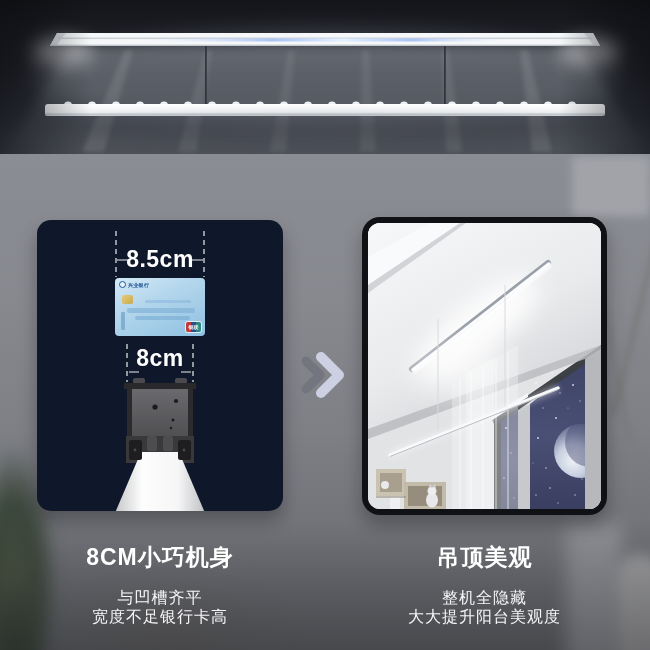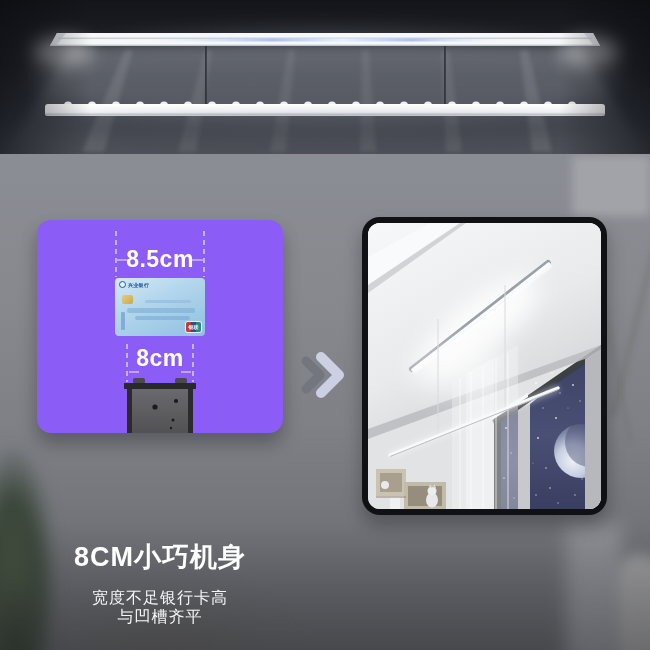--- a/index.html
+++ b/index.html
@@ -26,21 +26,21 @@
   .b-plant2{left:-14px;top:420px;width:60px;height:170px;border-radius:50%;
            background:radial-gradient(closest-side,#2c362b,rgba(44,54,43,0));filter:blur(6px);}
   .b-couch{left:40px;top:420px;width:260px;height:150px;border-radius:50%;
            background:radial-gradient(closest-side,#5c5a57,rgba(92,90,87,0));filter:blur(12px);opacity:.55;}
   .b-doorlight{right:28px;top:370px;width:56px;height:230px;background:#94969b;filter:blur(9px);opacity:.8;}
   .b-vase{right:-14px;top:400px;width:48px;height:250px;border-radius:24px;background:#a4a4a6;filter:blur(7px);opacity:.85;}
   .b-floor{position:absolute;left:0;bottom:0;width:100%;height:130px;
            background:linear-gradient(180deg,rgba(40,40,44,0),rgba(40,40,44,.40));}
 
   
-  .panel-left{position:absolute;left:37px;top:220px;width:246px;height:213px;background:#8b5cf6;
+  .panel-left{position:absolute;left:37px;top:220px;width:246px;height:291px;background:#0f172a;
               border-radius:14px;overflow:hidden;box-shadow:0 10px 18px rgba(10,10,12,.30);}
   .m-label{position:absolute;left:0;width:100%;text-align:center;color:#fff;font-weight:700;
            font-size:23px;letter-spacing:.5px;line-height:24px;}
   #l85{top:27px;} #l8{top:126px;}
 
   .bank-card{position:absolute;left:78px;top:58px;width:90px;height:58px;border-radius:4px;overflow:hidden;
              background:linear-gradient(155deg,#d3e9f6 0%,#b3d6ec 40%,#8fc0e2 100%);}
   .bc-logo{position:absolute;left:4px;top:3px;display:flex;align-items:center;gap:2px;}
   .bc-eye{width:7px;height:7px;border-radius:50%;border:1.6px solid #1c57a0;box-sizing:border-box;background:#e8f3fa;}
   .bc-name{font-size:5px;font-weight:700;color:#174f8e;letter-spacing:.3px;}
@@ -58,21 +58,21 @@
   .panel-right{position:absolute;left:362px;top:217px;width:245px;height:298px;background:#101114;
                border-radius:18px;box-shadow:0 10px 18px rgba(10,10,12,.30);}
   .scene{position:absolute;left:6px;top:6px;width:233px;height:286px;border-radius:12px;overflow:hidden;background:#e4e5e7;}
 
   
   .arrow{position:absolute;left:299px;top:351px;width:48px;height:48px;}
 
   
   .feature-text{position:absolute;top:542px;text-align:center;color:#ffffff;}
   .ft-left{left:37px;width:246px;} .ft-right{left:362px;width:245px;}
-  .ft-h{font-size:27px;font-weight:700;letter-spacing:1px;line-height:31px;}
+  .ft-h{font-size:23px;font-weight:700;letter-spacing:1px;line-height:31px;}
   .ft-sub{margin-top:15px;font-size:16px;line-height:19px;letter-spacing:1px;color:#f5f5f7;}
 </style>
 </head>
 <body>
 
 <div class="stage">
 
   <div class="hero">
     <svg width="650" height="154" viewBox="0 0 650 154">
       <defs>
@@ -357,19 +357,26 @@
           <rect x="8" y="273" width="30" height="2" fill="#8d8576" opacity=".5"></rect>
           <rect x="36" y="287" width="42" height="2" fill="#8d8576" opacity=".4"></rect>
         </g>
       </svg>
     </div>
   </div>
 
   <div class="feature-text ft-left">
     <div class="ft-h">8CM小巧机身</div>
     <div class="ft-sub">
+      <div>与凹槽齐平</div>
       <div>宽度不足银行卡高</div>
-      <div>与凹槽齐平</div>
     </div>
   </div>
 
+  <div class="feature-text ft-right">
+    <div class="ft-h">吊顶美观</div>
+    <div class="ft-sub">
+      <div>整机全隐藏</div>
+      <div>大大提升阳台美观度</div>
+    </div>
+  </div>
 
 </div>
 
 </body></html>

